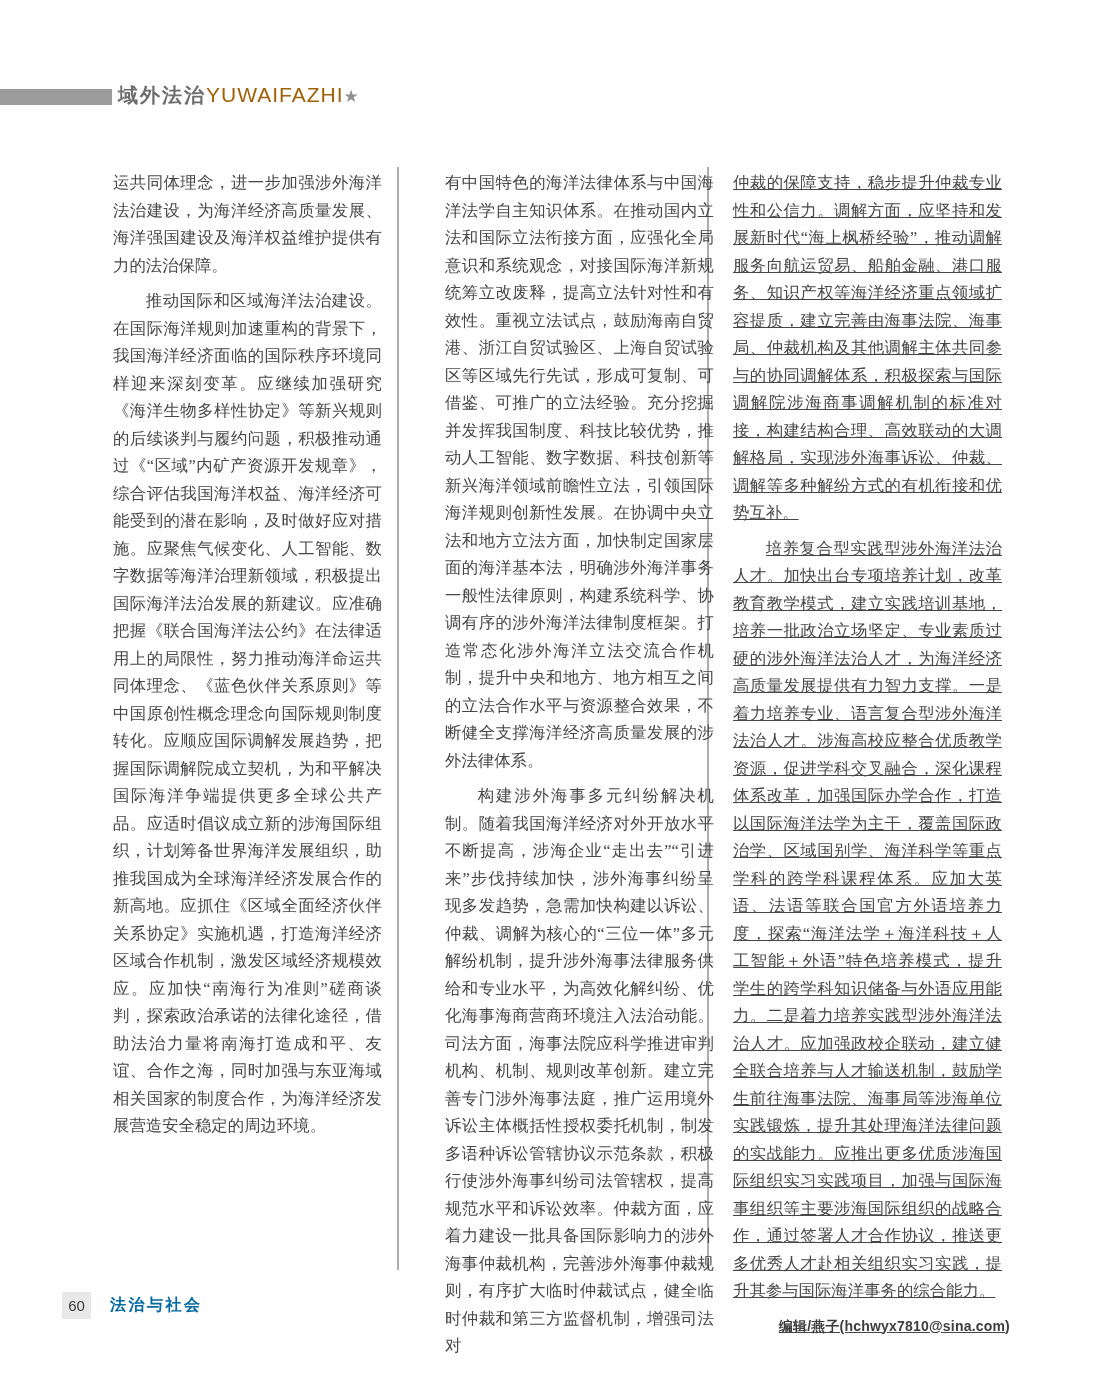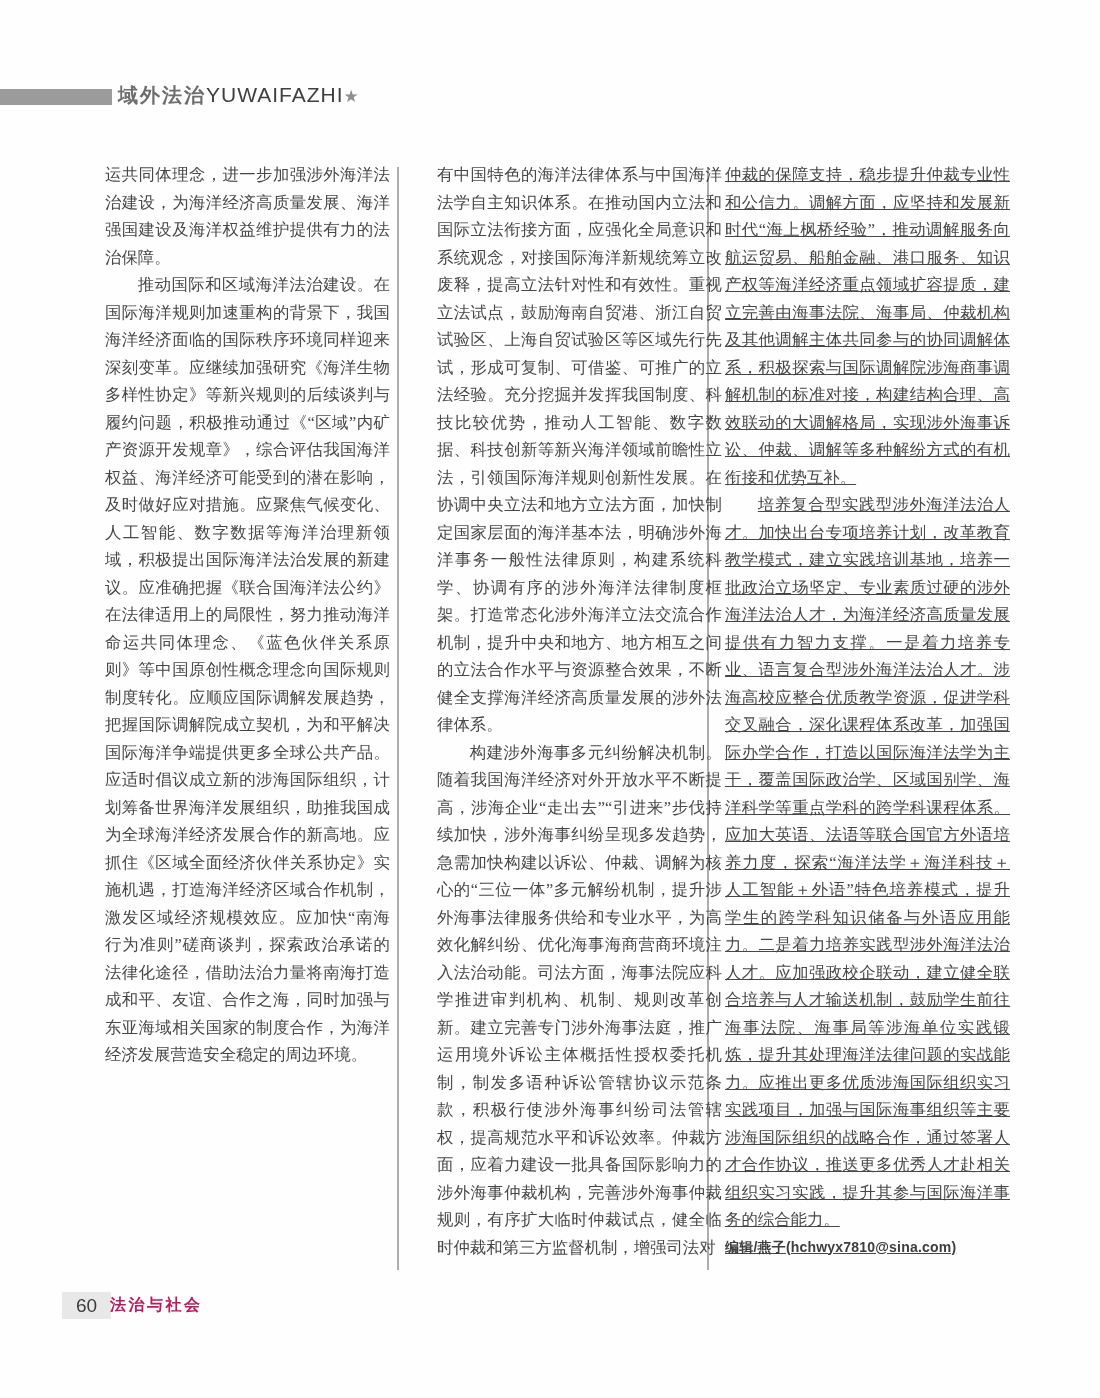--- a/index.html
+++ b/index.html
@@ -27,81 +27,81 @@
     white-space: nowrap;
   }
   .header-title .cn {
     font-size: 20px;
     font-weight: bold;
     color: #6d6d6d;
     letter-spacing: 2px;
   }
   .header-title .pinyin {
     font-size: 21px;
-    color: #404040;
+    color: #a16207;
     letter-spacing: 1px;
   }
   .header-title .star {
     font-size: 17px;
     color: #8f8f8f;
   }
   
   .col {
     position: absolute;
     top: 161px;
     width: 285px;
     font-size: 16.4px;
     line-height: 27.5px;
     color: #474747;
     text-align: justify;
     text-justify: inter-ideograph;
   }
-  .col p { margin: 0; }
+  .col p { margin: 8px; }
   .col p.indent { text-indent: 2em; }
   #col1 { left: 105px; }
   #col2 { left: 437px; }
   #col3 { left: 725px; text-decoration: underline; }
   .divider {
     position: absolute;
     top: 167px;
     width: 2px;
     height: 1103px;
     background: #adadad;
   }
   #divider1 { left: 397px; }
   #divider2 { left: 707px; }
   
   .editor-credit {
-    text-align: left;
+    text-align: right;
     font-family: "Liberation Sans", sans-serif;
     font-weight: bold;
     font-size: 14px;
     color: #3d3d3d;
     letter-spacing: 0.2px;
   }
   
   .page-number {
     position: absolute;
     left: 62px; top: 1292px;
-    width: 49px; height: 27px;
+    width: 29px; height: 27px;
     background: #e8e8e8;
     color: #3c3c3c;
     font-family: "Liberation Sans", sans-serif;
-    font-size: 19px;
+    font-size: 15px;
     line-height: 27px;
     text-align: center;
   }
   .journal-name {
     position: absolute;
     left: 110px; top: 1295px;
     font-family: "Liberation Sans", sans-serif;
     font-weight: bold;
     font-size: 16px;
     letter-spacing: 2.5px;
-    color: #be185d;
+    color: #0369a1;
   }
 </style>
 </head>
 <body>
 
 <div id="page">
 
   <div class="header-bar"></div>
   <div class="header-title">
     <span class="cn">域外法治</span>

